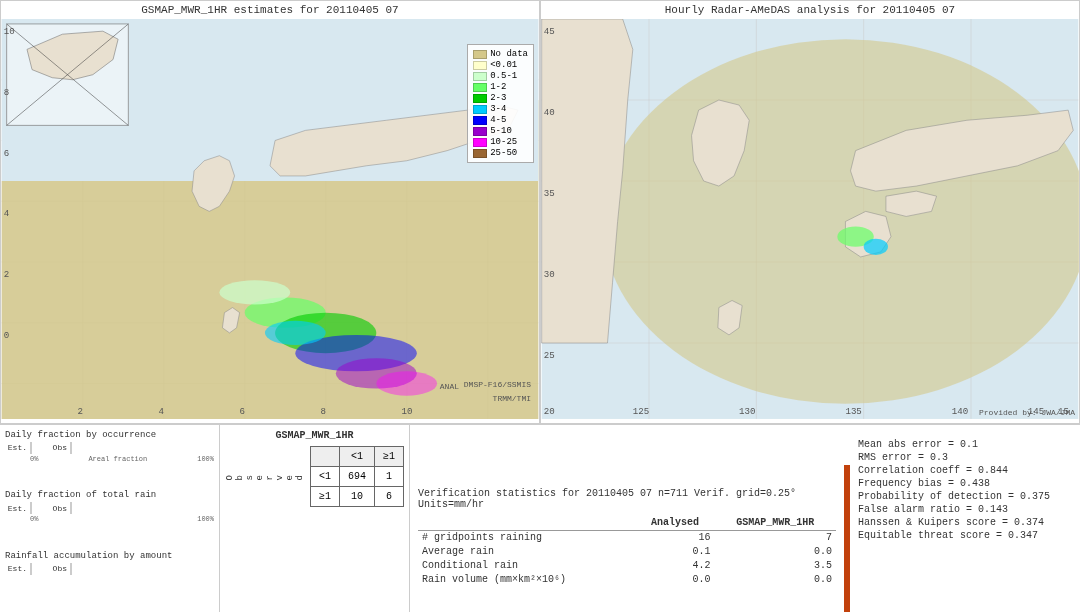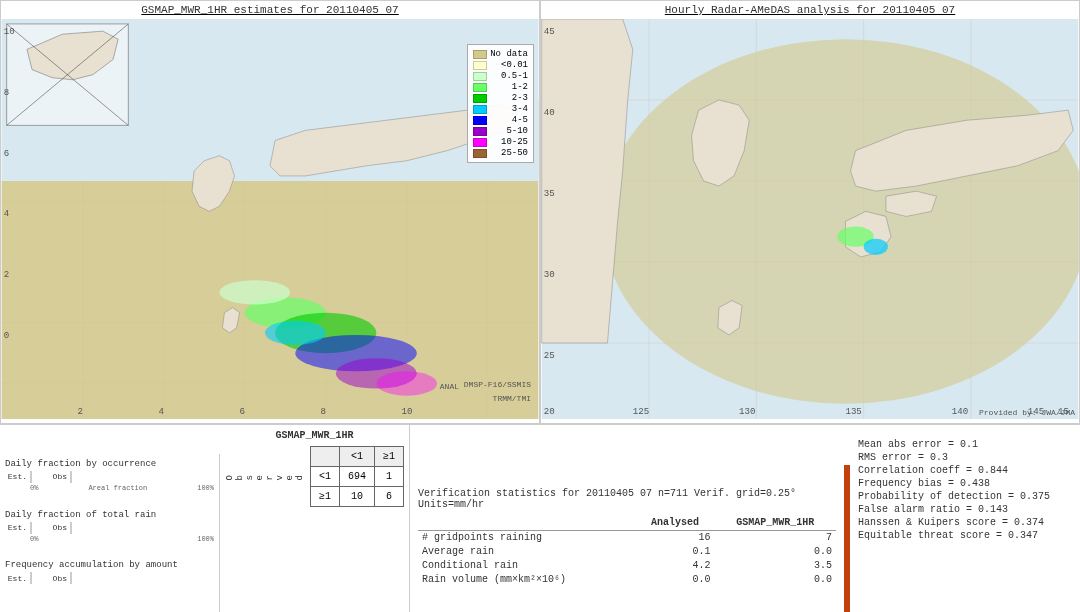--- a/index.html
+++ b/index.html
@@ -16,21 +16,20 @@
       height: 612px;
       background: white;
       display: flex;
       flex-direction: column;
     }
     
     .maps-row {
       display: flex;
       flex: 0 0 420px;
       border-bottom: 1px solid #ccc;
-      text-decoration: underline;
     }
     .map-panel {
       flex: 1;
       position: relative;
       border: 1px solid #ccc;
       background: white;
       overflow: hidden;
     }
     .map-panel-left {
       border-right: 1px solid #ccc;
@@ -54,21 +53,20 @@
       right: 5px;
       background: rgba(255,255,255,0.9);
       border: 1px solid #aaa;
       padding: 3px 5px;
       font-size: 9px;
     }
     .legend-item {
       display: flex;
       align-items: center;
       margin: 1px 0;
-      justify-content: space-between;
     }
     .legend-color {
       width: 14px;
       height: 9px;
       margin-right: 3px;
       border: 0.5px solid rgba(0,0,0,0.2);
     }
     
     .bottom-row {
       display: flex;
@@ -76,21 +74,20 @@
       overflow: hidden;
     }
     
     .charts-panel {
       flex: 0 0 220px;
       border-right: 1px solid #ccc;
       padding: 5px;
       display: flex;
       flex-direction: column;
       gap: 4px;
-      margin-top: 29px;
     }
     .chart-block {
       flex: 1;
     }
     .chart-title {
       font-size: 9px;
       color: #333;
       margin-bottom: 2px;
     }
     .bar-chart {
@@ -450,21 +447,21 @@
               <div class="bar-fill" style="width:15%;left:55%;background:#66ff66;"></div>
             </div>
           </div>
         </div>
         <div class="bar-axis">
           <span>0%</span>
           <span>100%</span>
         </div>
       </div>
       <div class="chart-block">
-        <div class="chart-title">Frequency accumulation by amount</div>
+        <div class="chart-title">Rainfall accumulation by amount</div>
         <div class="bar-chart">
           <div class="bar-row">
             <span class="bar-label">Est.</span>
             <div class="bar-container">
               <div class="bar-fill" style="width:15%;background:#d4c88a;"></div>
             </div>
           </div>
           <div class="bar-row">
             <span class="bar-label">Obs</span>
             <div class="bar-container">

